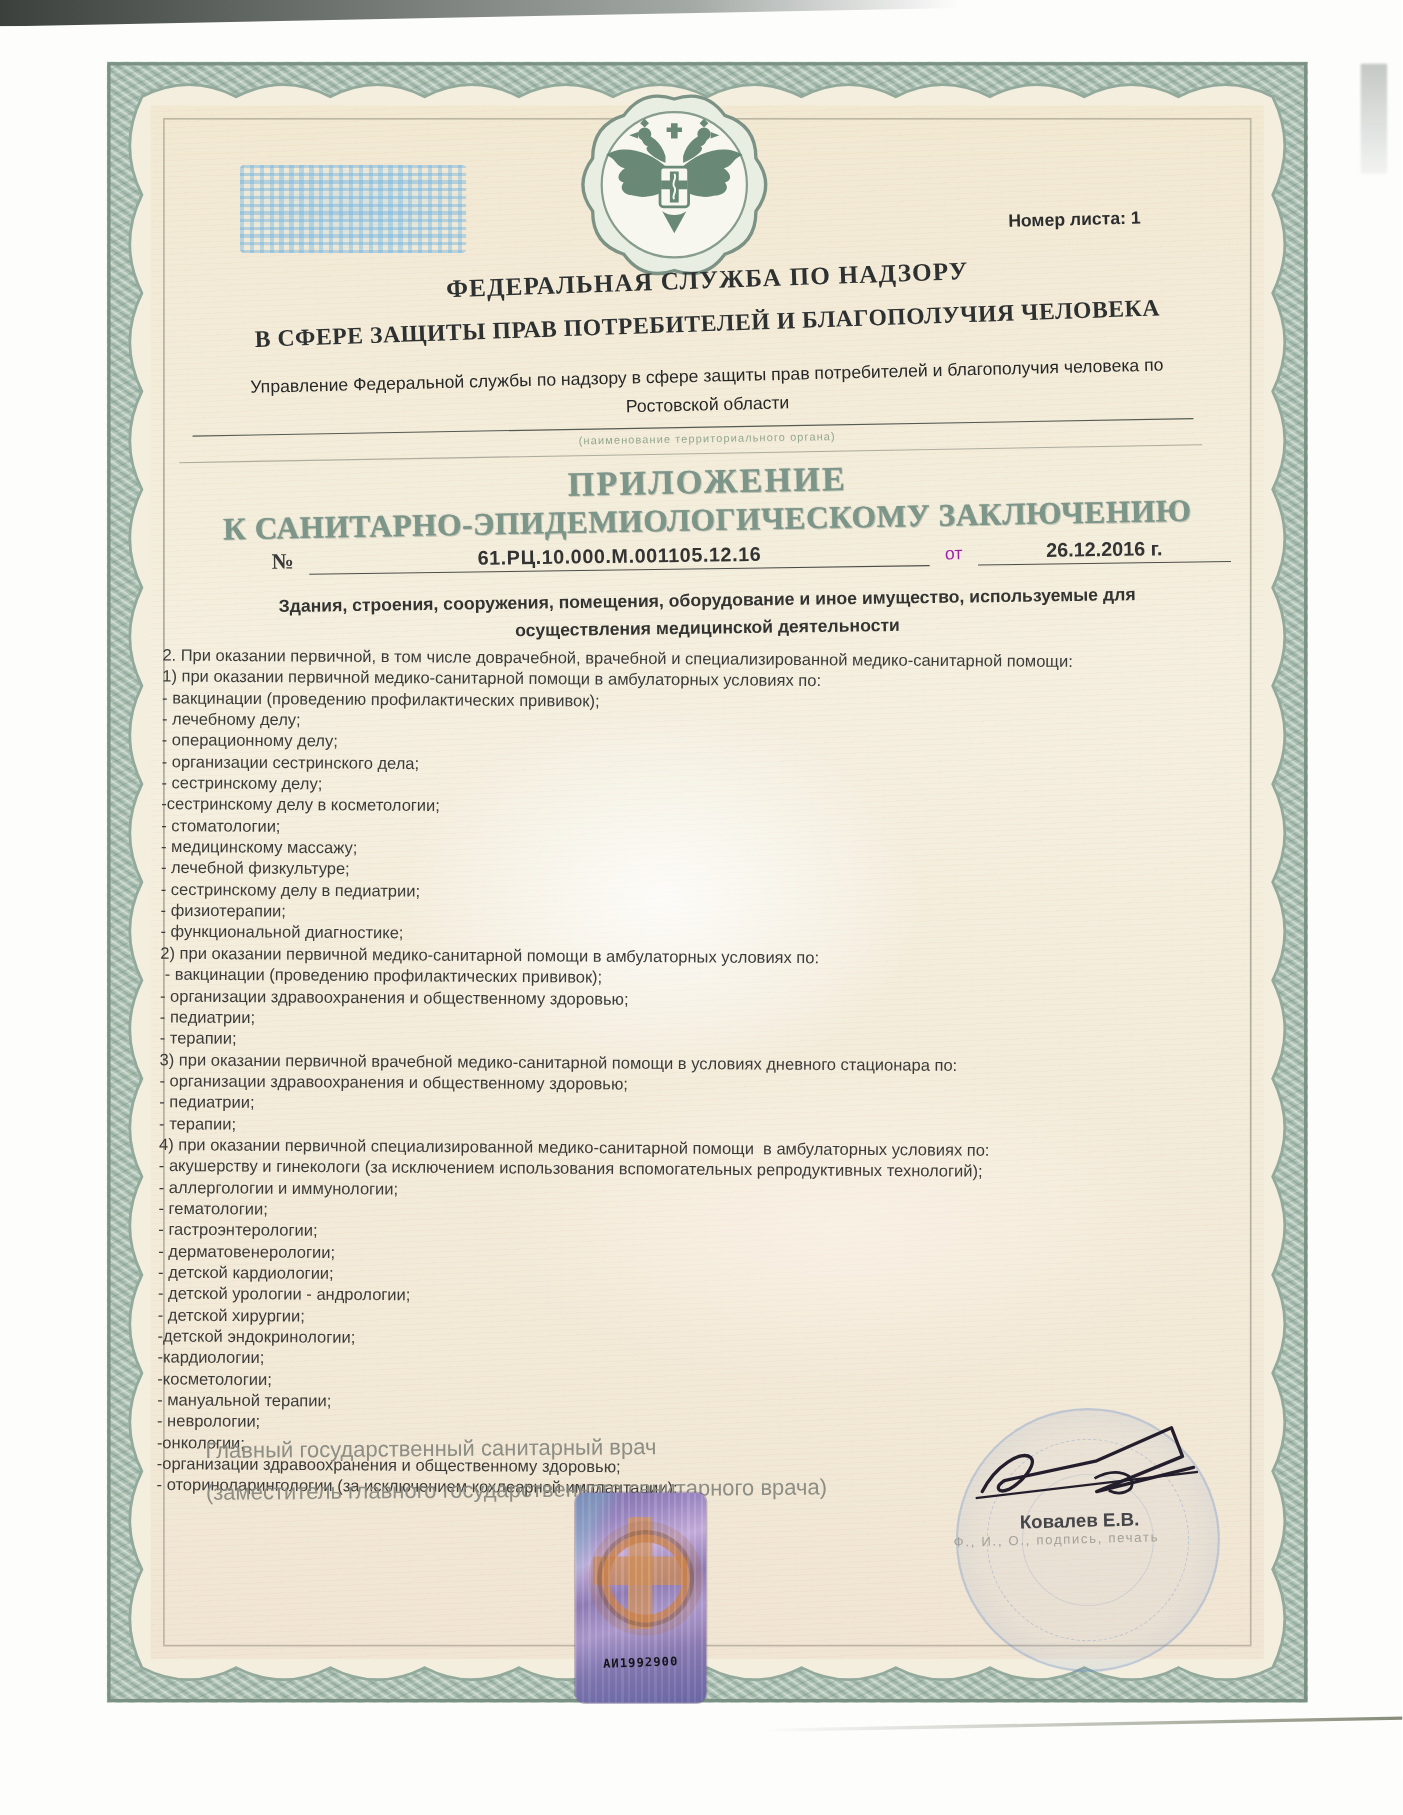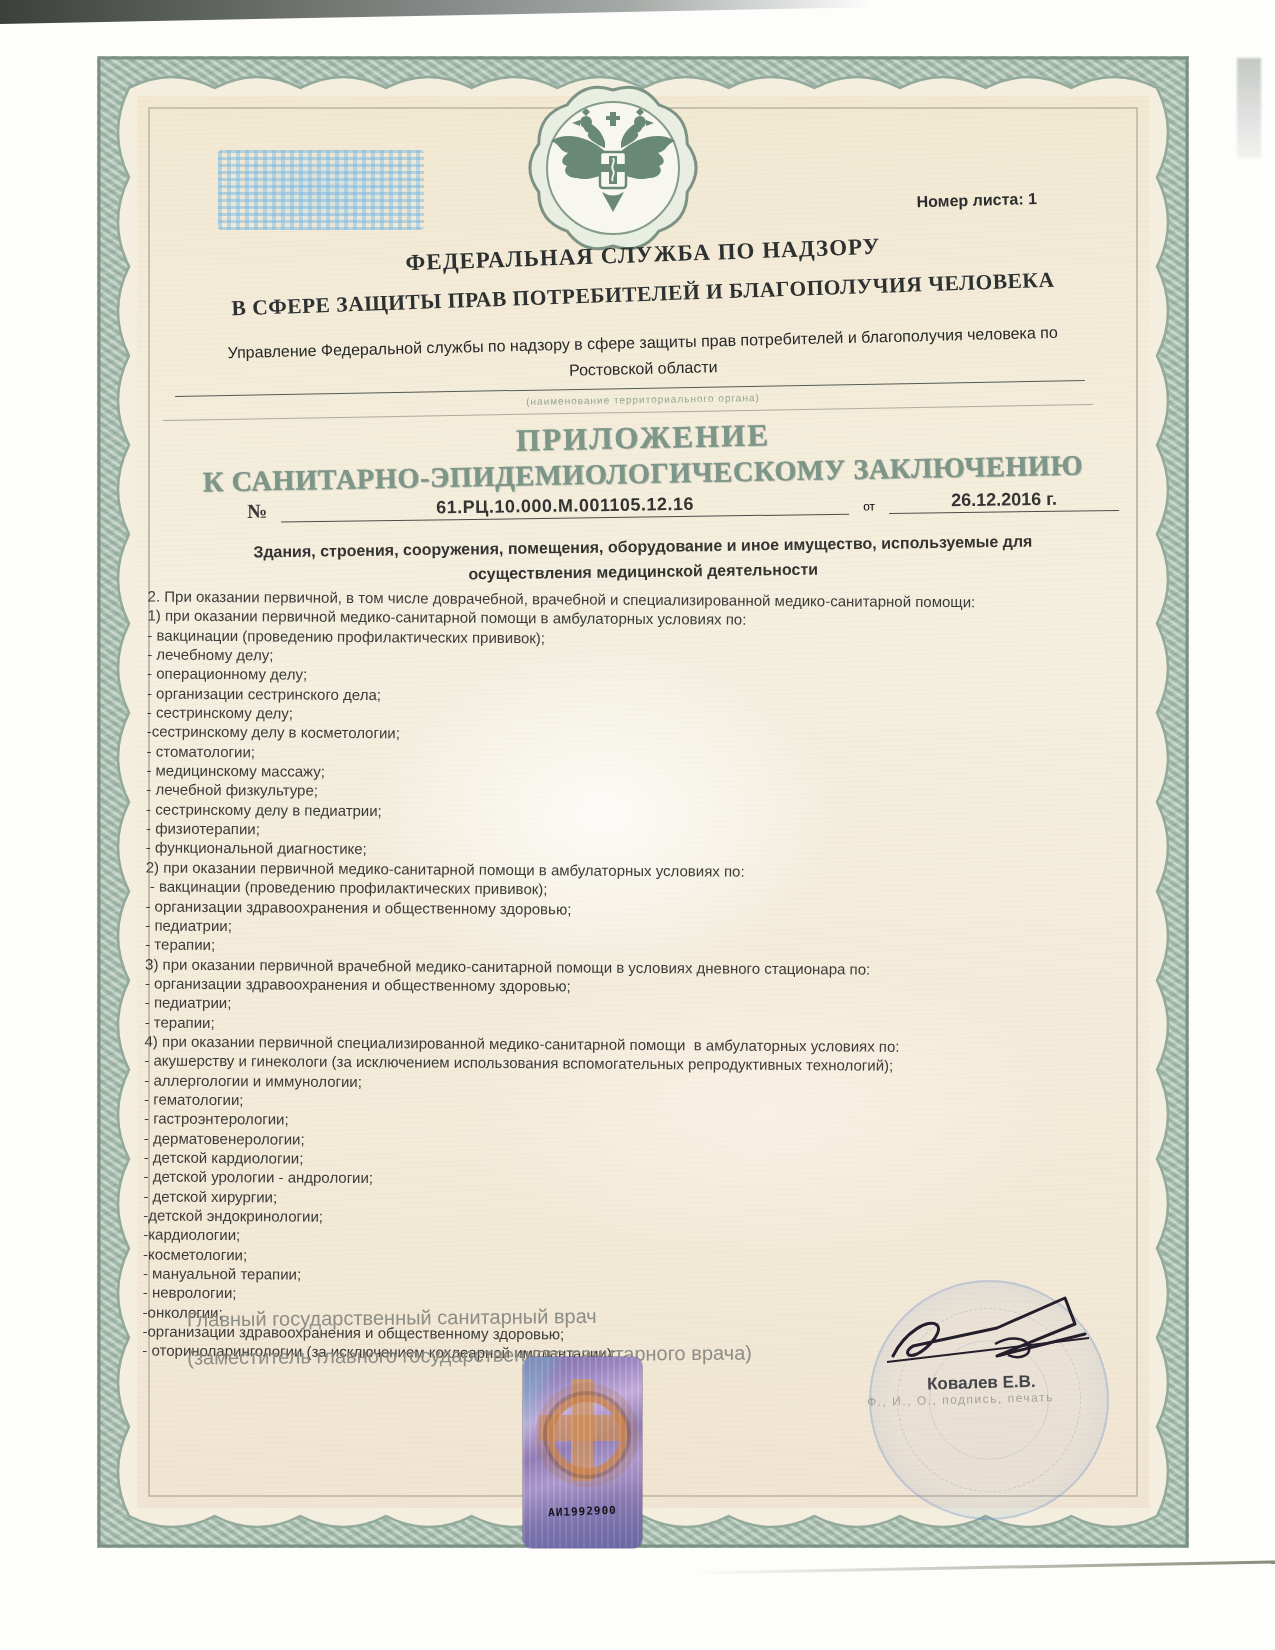--- a/index.html
+++ b/index.html
@@ -51,21 +51,21 @@
     text-shadow:0 0 1px rgba(80,100,90,.55),1px 1px 0 rgba(120,140,130,.35);}
   .title2{left:0;right:0;top:402px;text-align:center;font-family:"Liberation Serif",serif;
     font-weight:bold;font-size:28.5px;letter-spacing:.5px;color:#7d968a;white-space:nowrap;transform:rotate(-1.1deg);
     text-shadow:0 0 1px rgba(80,100,90,.55),1px 1px 0 rgba(120,140,130,.35);}
 
   .num-row{left:150px;right:70px;top:438px;display:flex;align-items:flex-end;gap:14px;
     transform:rotate(-.8deg);}
   .num-sign{font-family:"Liberation Serif",serif;font-weight:bold;font-size:20px;color:#3a3a3a;}
   .uline{border-bottom:1.5px solid #4c4c48;text-align:center;padding:0 6px 1px 6px;}
   .num-value{flex:1 1 auto;font-size:18px;font-weight:bold;color:#333;letter-spacing:.5px;}
-  .ot{font-size:12px;color:#000000;padding-bottom:1px;}
+  .ot{font-size:16px;color:#a21caf;padding-bottom:1px;}
   .num-date{width:218px;font-size:18px;font-weight:bold;color:#333;}
 
   .subject{left:0;right:0;top:478px;text-align:center;font-size:16px;font-weight:600;
     color:#333331;line-height:25px;transform:rotate(-.8deg);}
 
   .body-list{left:48px;right:44px;top:534px;font-size:15px;line-height:19.35px;color:#3b3b39;
     transform:rotate(.4deg);white-space:pre-wrap;}
   .body-line{min-height:19.35px;}
 
   .sig-left{left:90px;top:1242px;font-size:20px;color:#8c8d85;line-height:38px;transform:rotate(-.5deg);}

